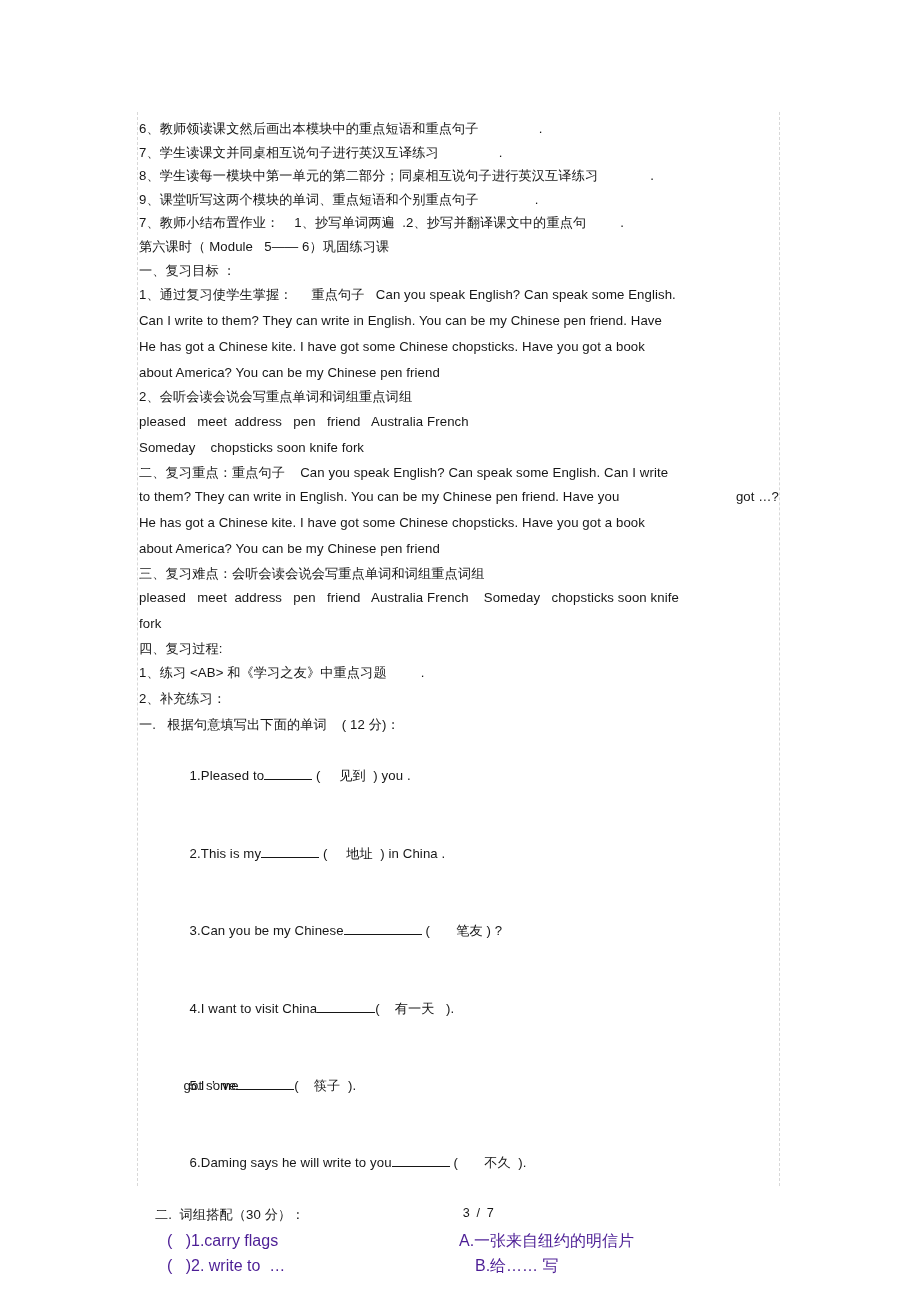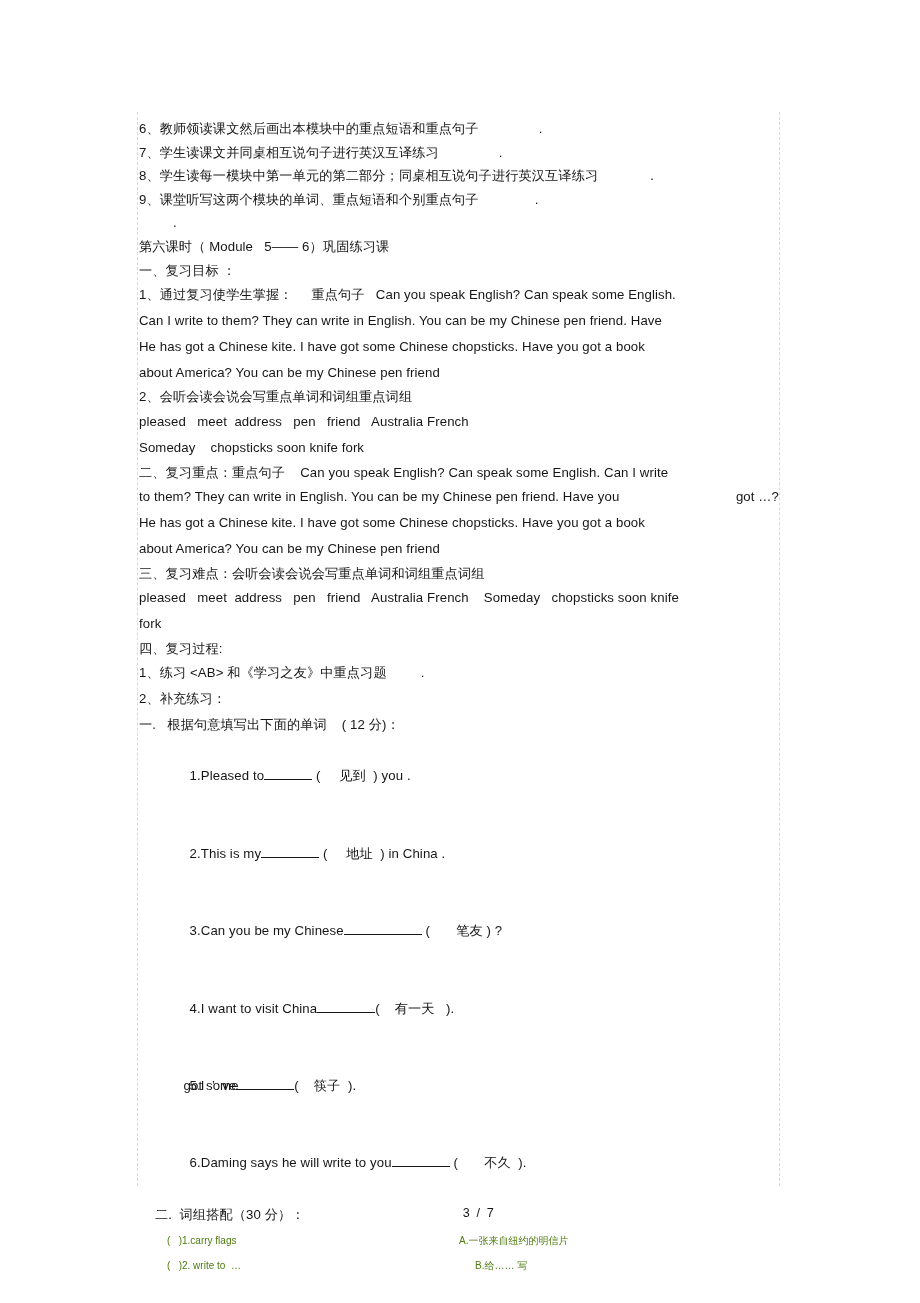--- a/index.html
+++ b/index.html
@@ -61,24 +61,24 @@
     align-items: baseline;
   }
   .row .a { flex: 0 0 auto; }
   .row .spacer { flex: 1 1 auto; }
   .row .b { flex: 0 0 auto; }
 
   
   .match-row {
     display: flex;
     align-items: baseline;
-    font-size: 10px;
+    font-size: 16px;
     line-height: 25.6px;
     padding-left: 28px;
-    color: #4d7c0f;
+    color: #4c1d95;
   }
   .match-row .left  { flex: 0 0 230px; white-space: pre; }
   .match-row .right { flex: 0 0 auto; white-space: pre; }
 
   .blank-s { display: inline-block; width: 48px; border-bottom: 1px solid #161616; }
   .blank-m { display: inline-block; width: 58px; border-bottom: 1px solid #161616; }
   .blank-l { display: inline-block; width: 78px; border-bottom: 1px solid #161616; }
 
   
   .overlap { position: relative; display: inline-block; white-space: pre; }
@@ -129,20 +129,21 @@
       <span class="a">.</span>
     </div>
 
     <div class="ln tight row">
       <span class="a">9、课堂听写这两个模块的单词、重点短语和个别重点句子</span>
       <span style="display:inline-block;width:56px;"></span>
       <span class="a">.</span>
     </div>
 
     <div class="ln tight row">
+      <span class="a">7、教师小结布置作业：    1、抄写单词两遍  .2、抄写并翻译课文中的重点句</span>
       <span style="display:inline-block;width:34px;"></span>
       <span class="a">.</span>
     </div>
 
     <div class="ln tight">第六课时（ Module   5—— 6）巩固练习课</div>
 
     <div class="ln tight">一、复习目标 ：</div>
     <div class="ln loose">1、通过复习使学生掌握：     重点句子   Can you speak English? Can speak some English.</div>
     <div class="ln loose">Can I write to them? They can write in English. You can be my Chinese pen friend. Have</div>
     <div class="ln loose">He has got a Chinese kite. I have got some Chinese chopsticks. Have you got a book</div>

